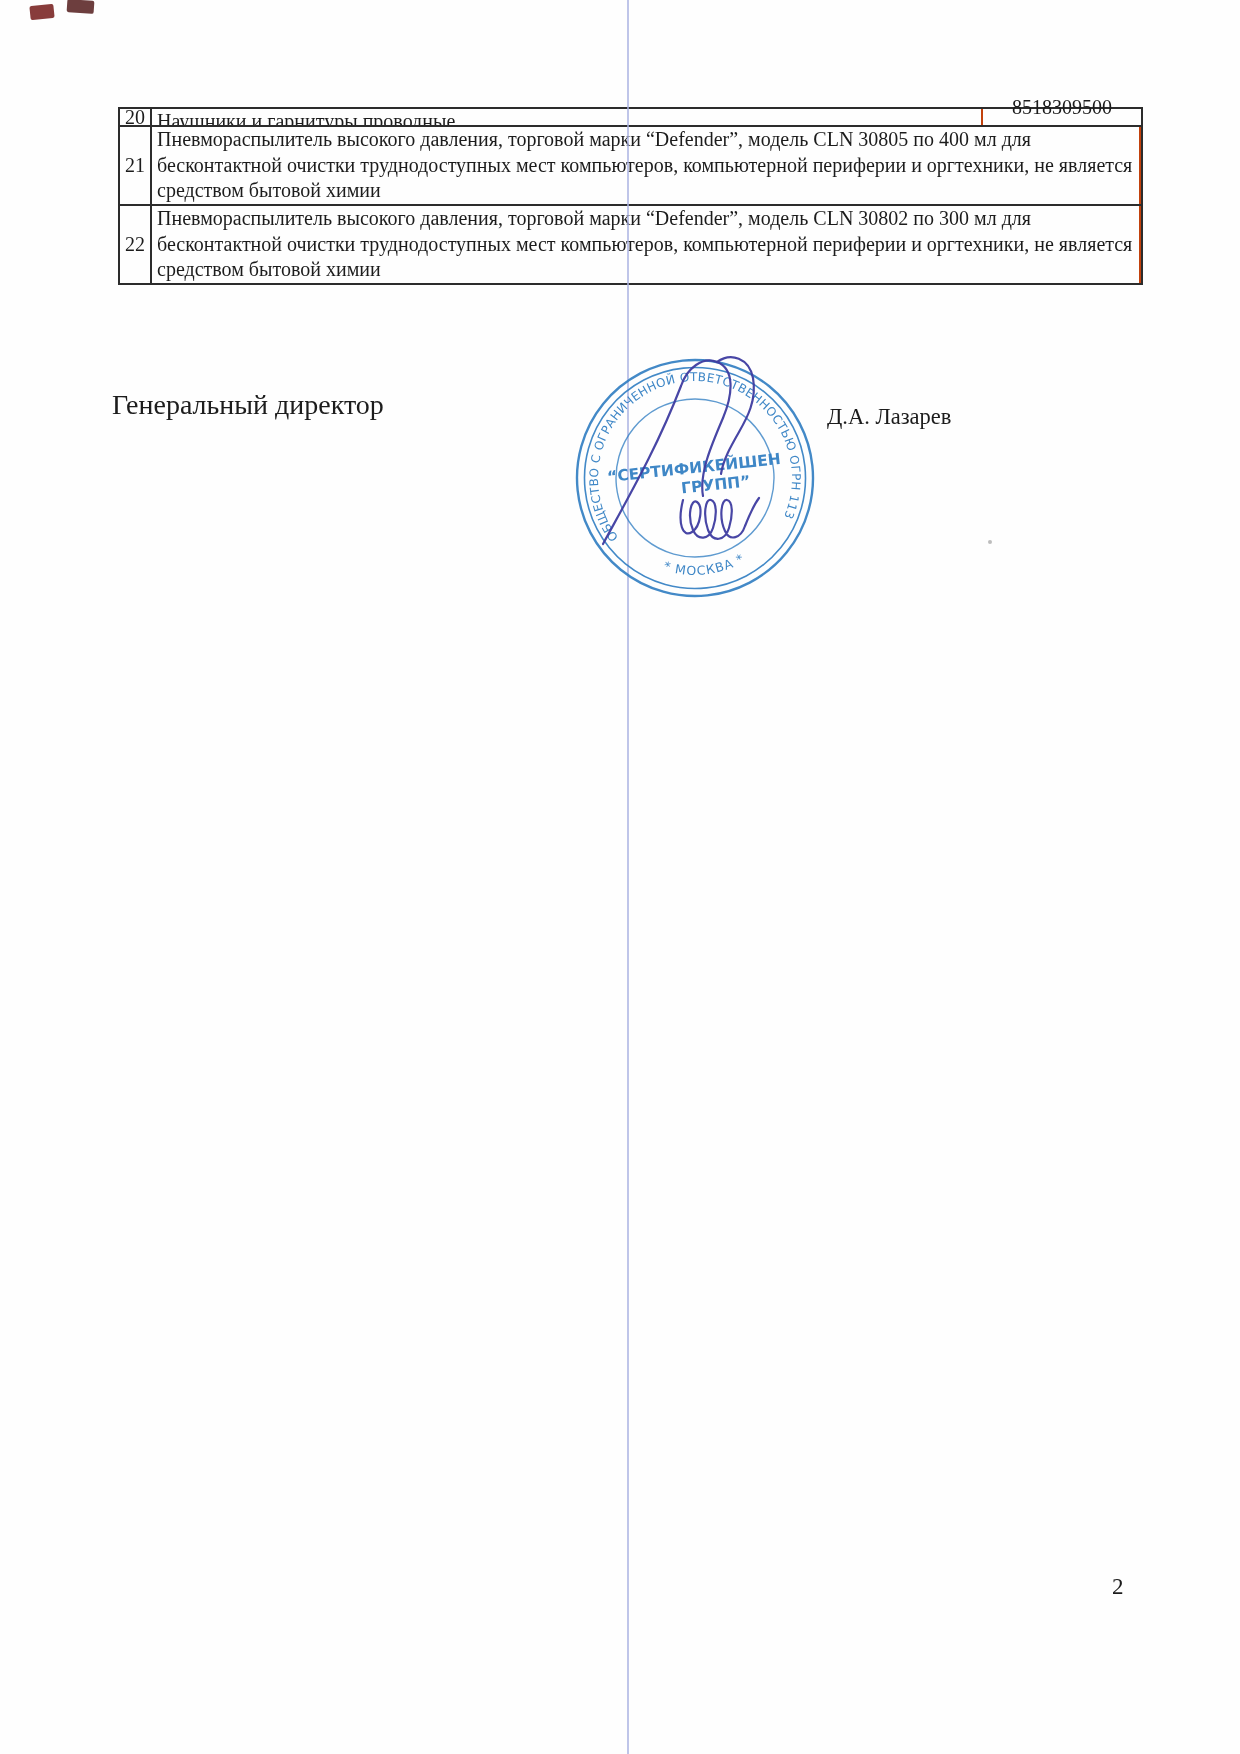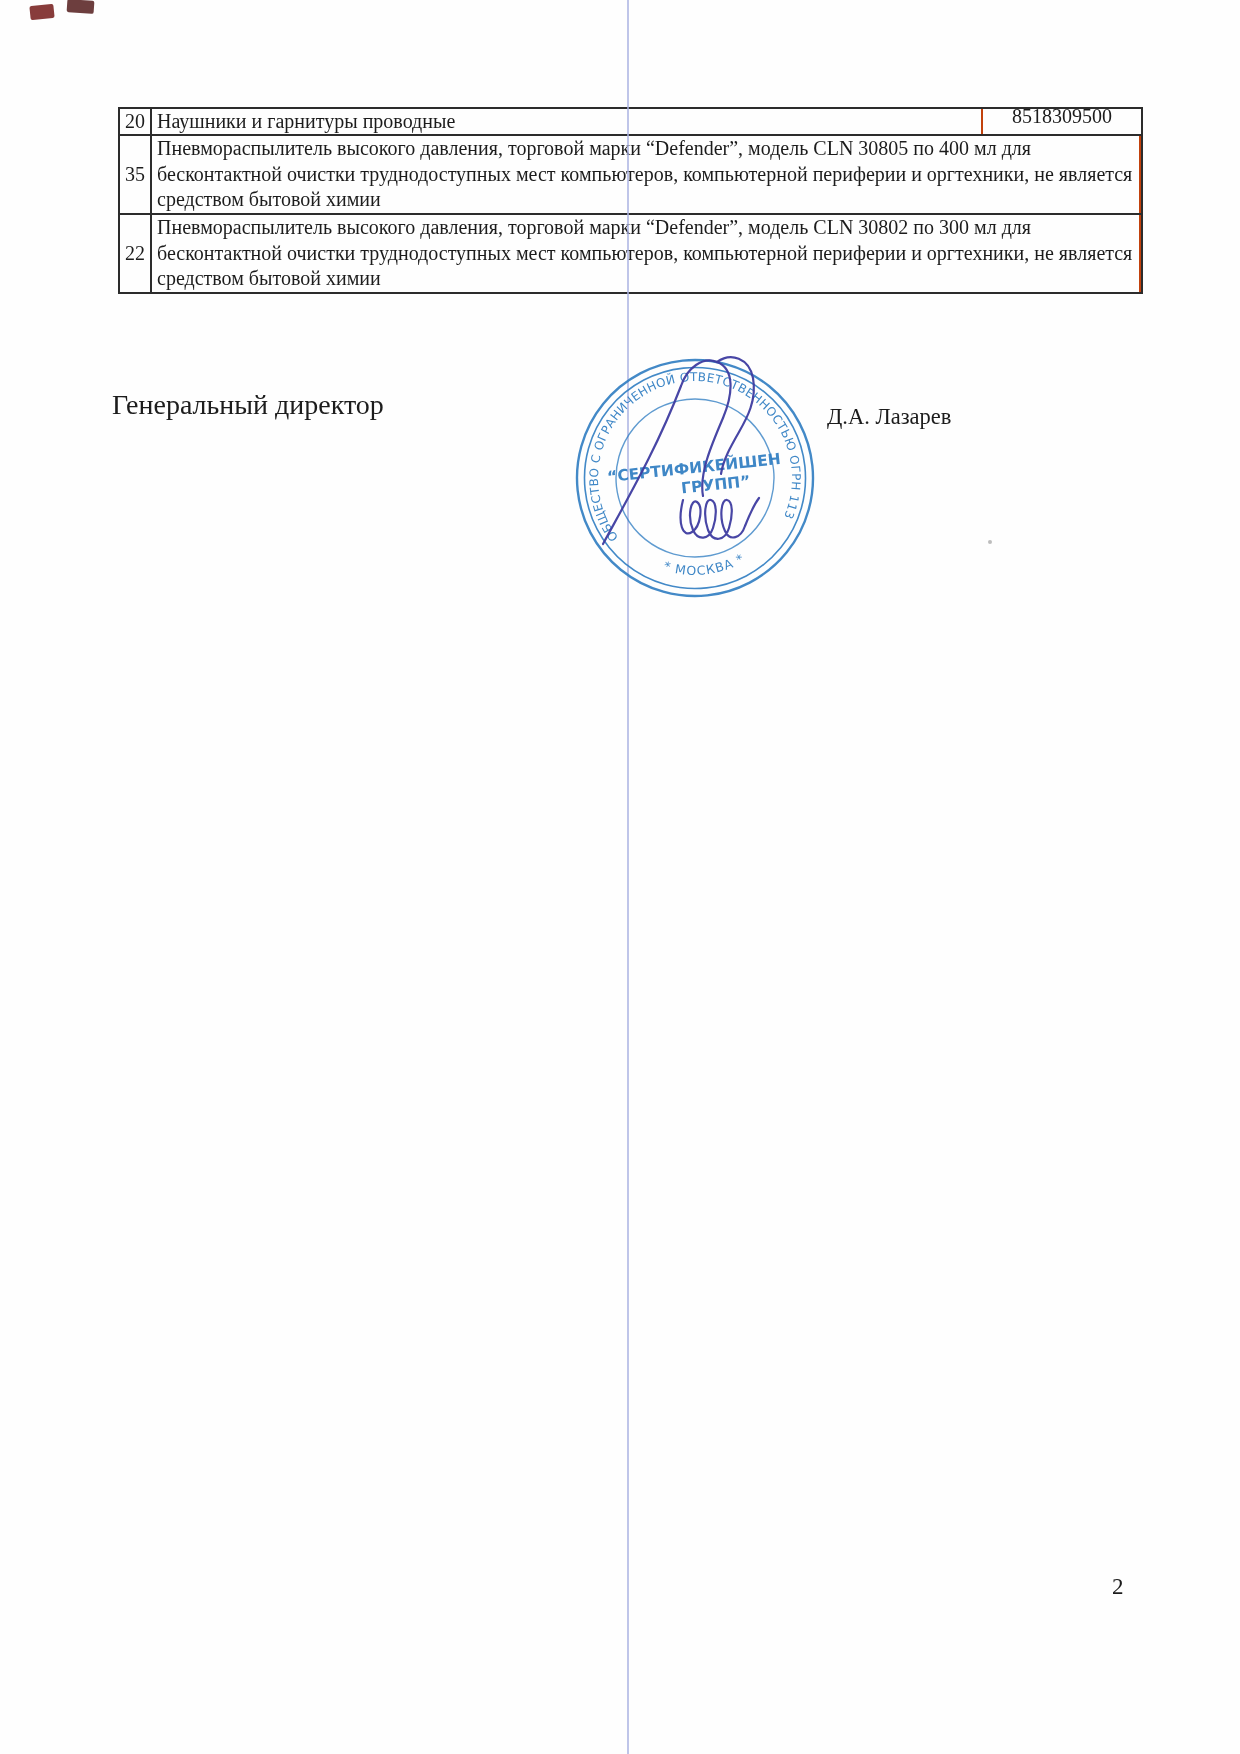--- a/index.html
+++ b/index.html
@@ -33,21 +33,21 @@
   }
 
   
   .doc-table {
     position: absolute; left: 118px; top: 107px; width: 1021px;
     border: 2px solid #2c2c2c; z-index: 2; background: transparent;
     font-size: 20px;
   }
   .t-row { display: flex; align-items: stretch; }
   .t-row + .t-row { border-top: 2px solid #2c2c2c; }
-  .row-short { height: 25px; }
+  .row-short { height: 16px; }
   .row-tall { height: 77px; }
   .c-num {
     flex: 0 0 30px; border-right: 2px solid #2c2c2c;
     display: flex; align-items: center; justify-content: center;
   }
   .c-desc {
     flex: 1 1 auto; border-right: 2px solid #c2410c;
     padding: 0 5px; line-height: 25px; overflow: hidden;
   }
   .row-tall .c-desc { line-height: 25.5px; }
@@ -82,21 +82,21 @@
 <div class="scan-line"></div>
 <div class="dot-1"></div>
 
 <div class="doc-table">
   <div class="t-row row-short">
     <div class="c-num">20</div>
     <div class="c-desc">Наушники и гарнитуры проводные</div>
     <div class="c-code">8518309500</div>
   </div>
   <div class="t-row row-tall">
-    <div class="c-num">35</div>
+    <div class="c-num">21</div>
     <div class="c-desc">Пневмораспылитель высокого давления, торговой марки “Defender”, модель CLN 30805 по 400 мл для бесконтактной очистки труднодоступных мест компьютеров, компьютерной периферии и оргтехники, не является средством бытовой химии</div>
   </div>
   <div class="t-row row-tall">
     <div class="c-num">22</div>
     <div class="c-desc">Пневмораспылитель высокого давления, торговой марки “Defender”, модель CLN 30802 по 300 мл для бесконтактной очистки труднодоступных мест компьютеров, компьютерной периферии и оргтехники, не является средством бытовой химии</div>
   </div>
 </div>
 
 <div class="sig-block">
   <div>Генеральный директор</div>

